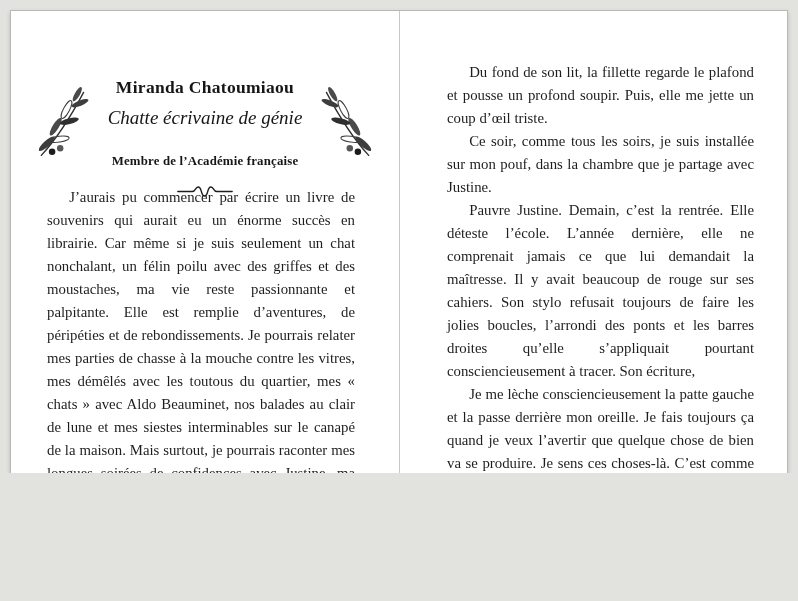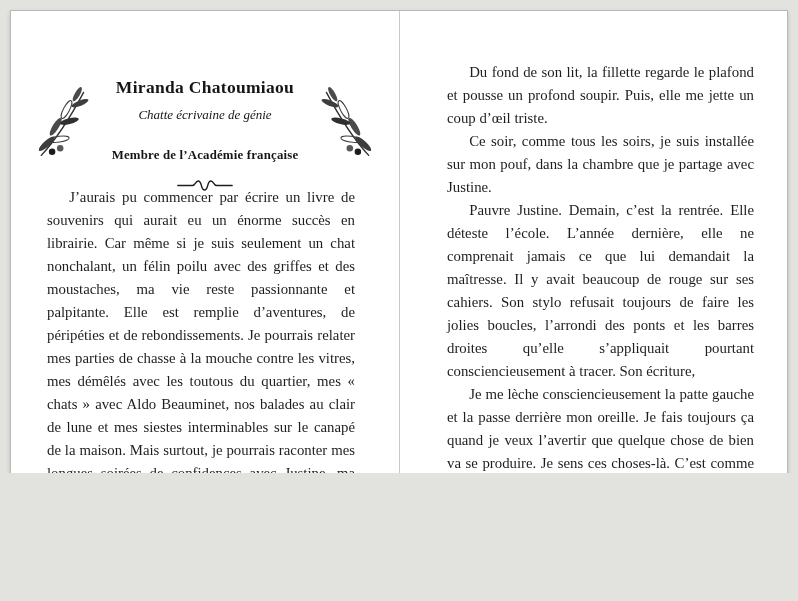--- a/index.html
+++ b/index.html
@@ -42,21 +42,21 @@
     color: #161616;
   }
   .author-title {
     margin: 0;
     font-size: 17.5px;
     font-weight: bold;
     letter-spacing: 0.3px;
   }
   .author-subtitle {
     margin-top: 9px;
-    font-size: 13px;
+    font-size: 19px;
     font-style: italic;
   }
   .author-affiliation {
     margin-top: 25px;
     font-size: 12.8px;
     font-weight: bold;
     letter-spacing: 0.2px;
   }
   .flourish-wrap { margin-top: 15px; }
 

